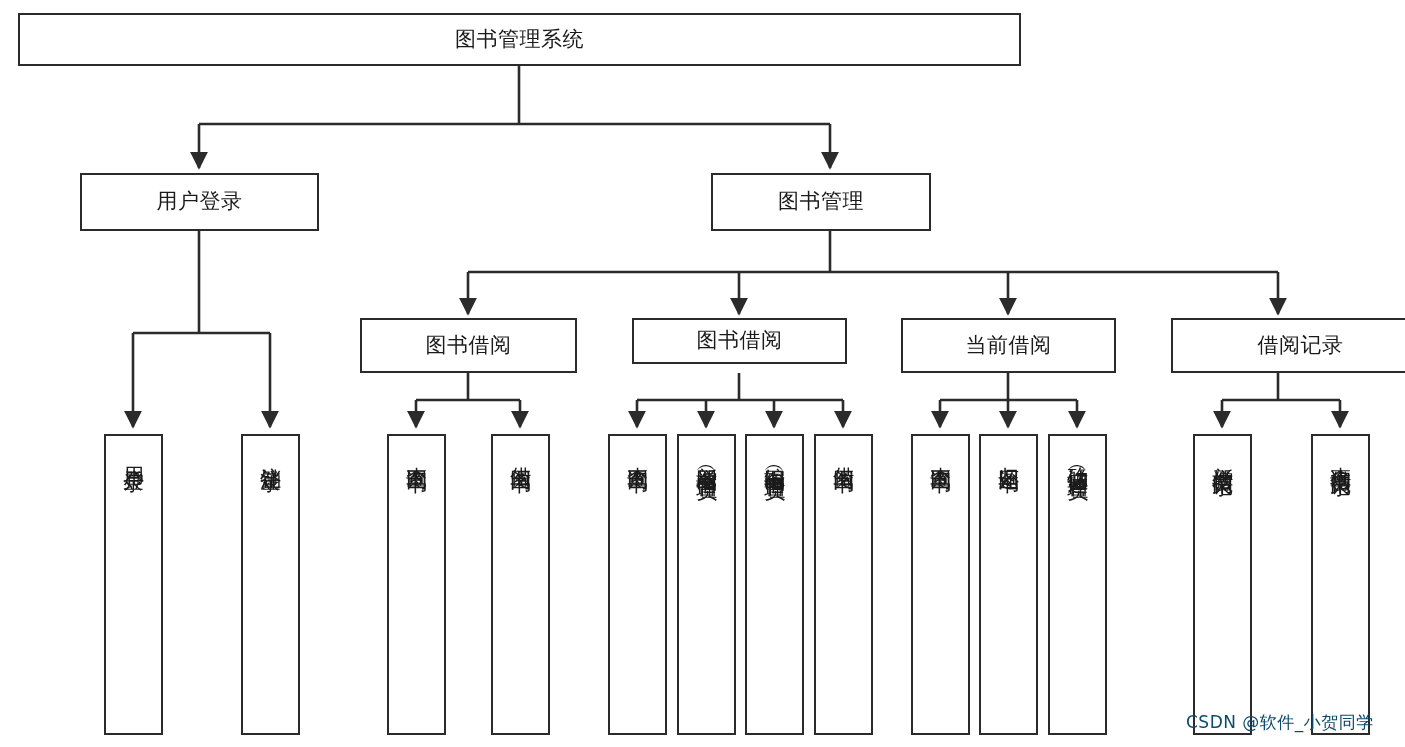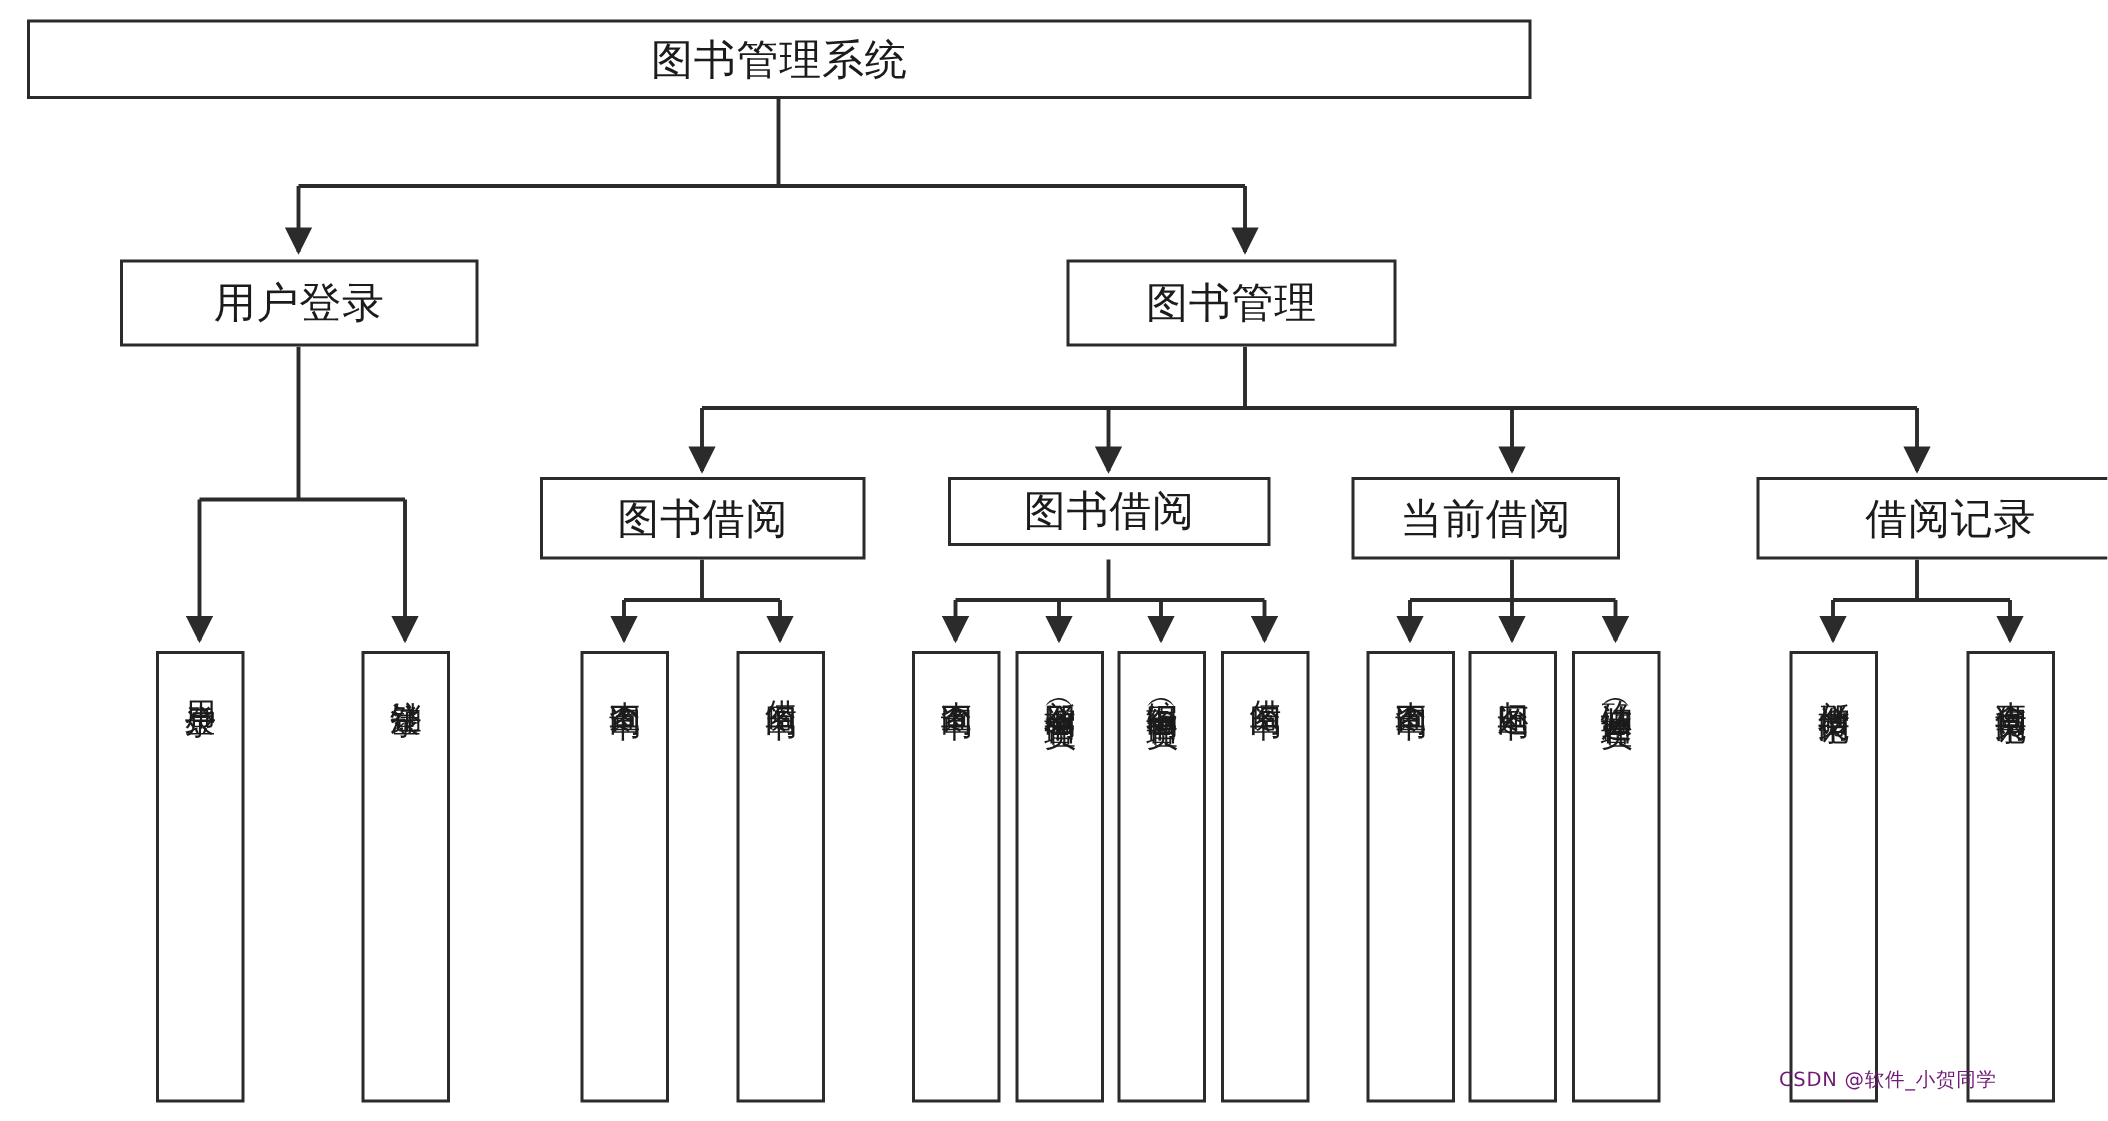--- a/index.html
+++ b/index.html
@@ -32,21 +32,21 @@
     box-sizing: border-box;
     background: #ffffff;
     border: 2px solid #2b2b2b;
     display: flex;
     align-items: center;
     justify-content: center;
     z-index: 2;
   }
   .node-label {
     color: #1b1b1b;
-    font-size: 28px;
+    font-size: 21px;
     line-height: 1.12;
     letter-spacing: 0.5px;
     white-space: nowrap;
     text-align: center;
   }
   
   .node.h .node-label {
     writing-mode: horizontal-tb;
   }
   
@@ -57,22 +57,22 @@
   .node.v .node-label {
     writing-mode: vertical-rl;
     text-orientation: upright;
     font-size: 21px;
     line-height: 1.06;
     letter-spacing: 2px;
     white-space: nowrap;
   }
   .watermark {
     position: absolute;
-    color: #701a75;
-    font-size: 13px;
+    color: #0c4a6e;
+    font-size: 17px;
     letter-spacing: 0.5px;
     white-space: nowrap;
     z-index: 5;
     left: 1186px;
     top: 711px;
   }
 </style>
 </head>
 <body>
 
@@ -144,21 +144,21 @@
   </div>
 
   <div class="node h" style="left:360px; top:318px; width:217px; height:55px;">
     <span class="node-label">图书借阅</span>
   </div>
 
   <div class="node h" style="left:632px; top:318px; width:215px; height:46px;">
     <span class="node-label">图书借阅</span>
   </div>
 
-  <div class="node h" style="left:901px; top:318px; width:179px; height:55px;">
+  <div class="node h" style="left:901px; top:318px; width:215px; height:55px;">
     <span class="node-label">当前借阅</span>
   </div>
 
   <div class="node h" style="left:1171px; top:318px; width:259px; height:55px;">
     <span class="node-label">借阅记录</span>
   </div>
 
   <div class="node v" style="left:104px; top:434px; width:59px; height:301px;">
     <span class="node-label">用户登录</span>
   </div>

